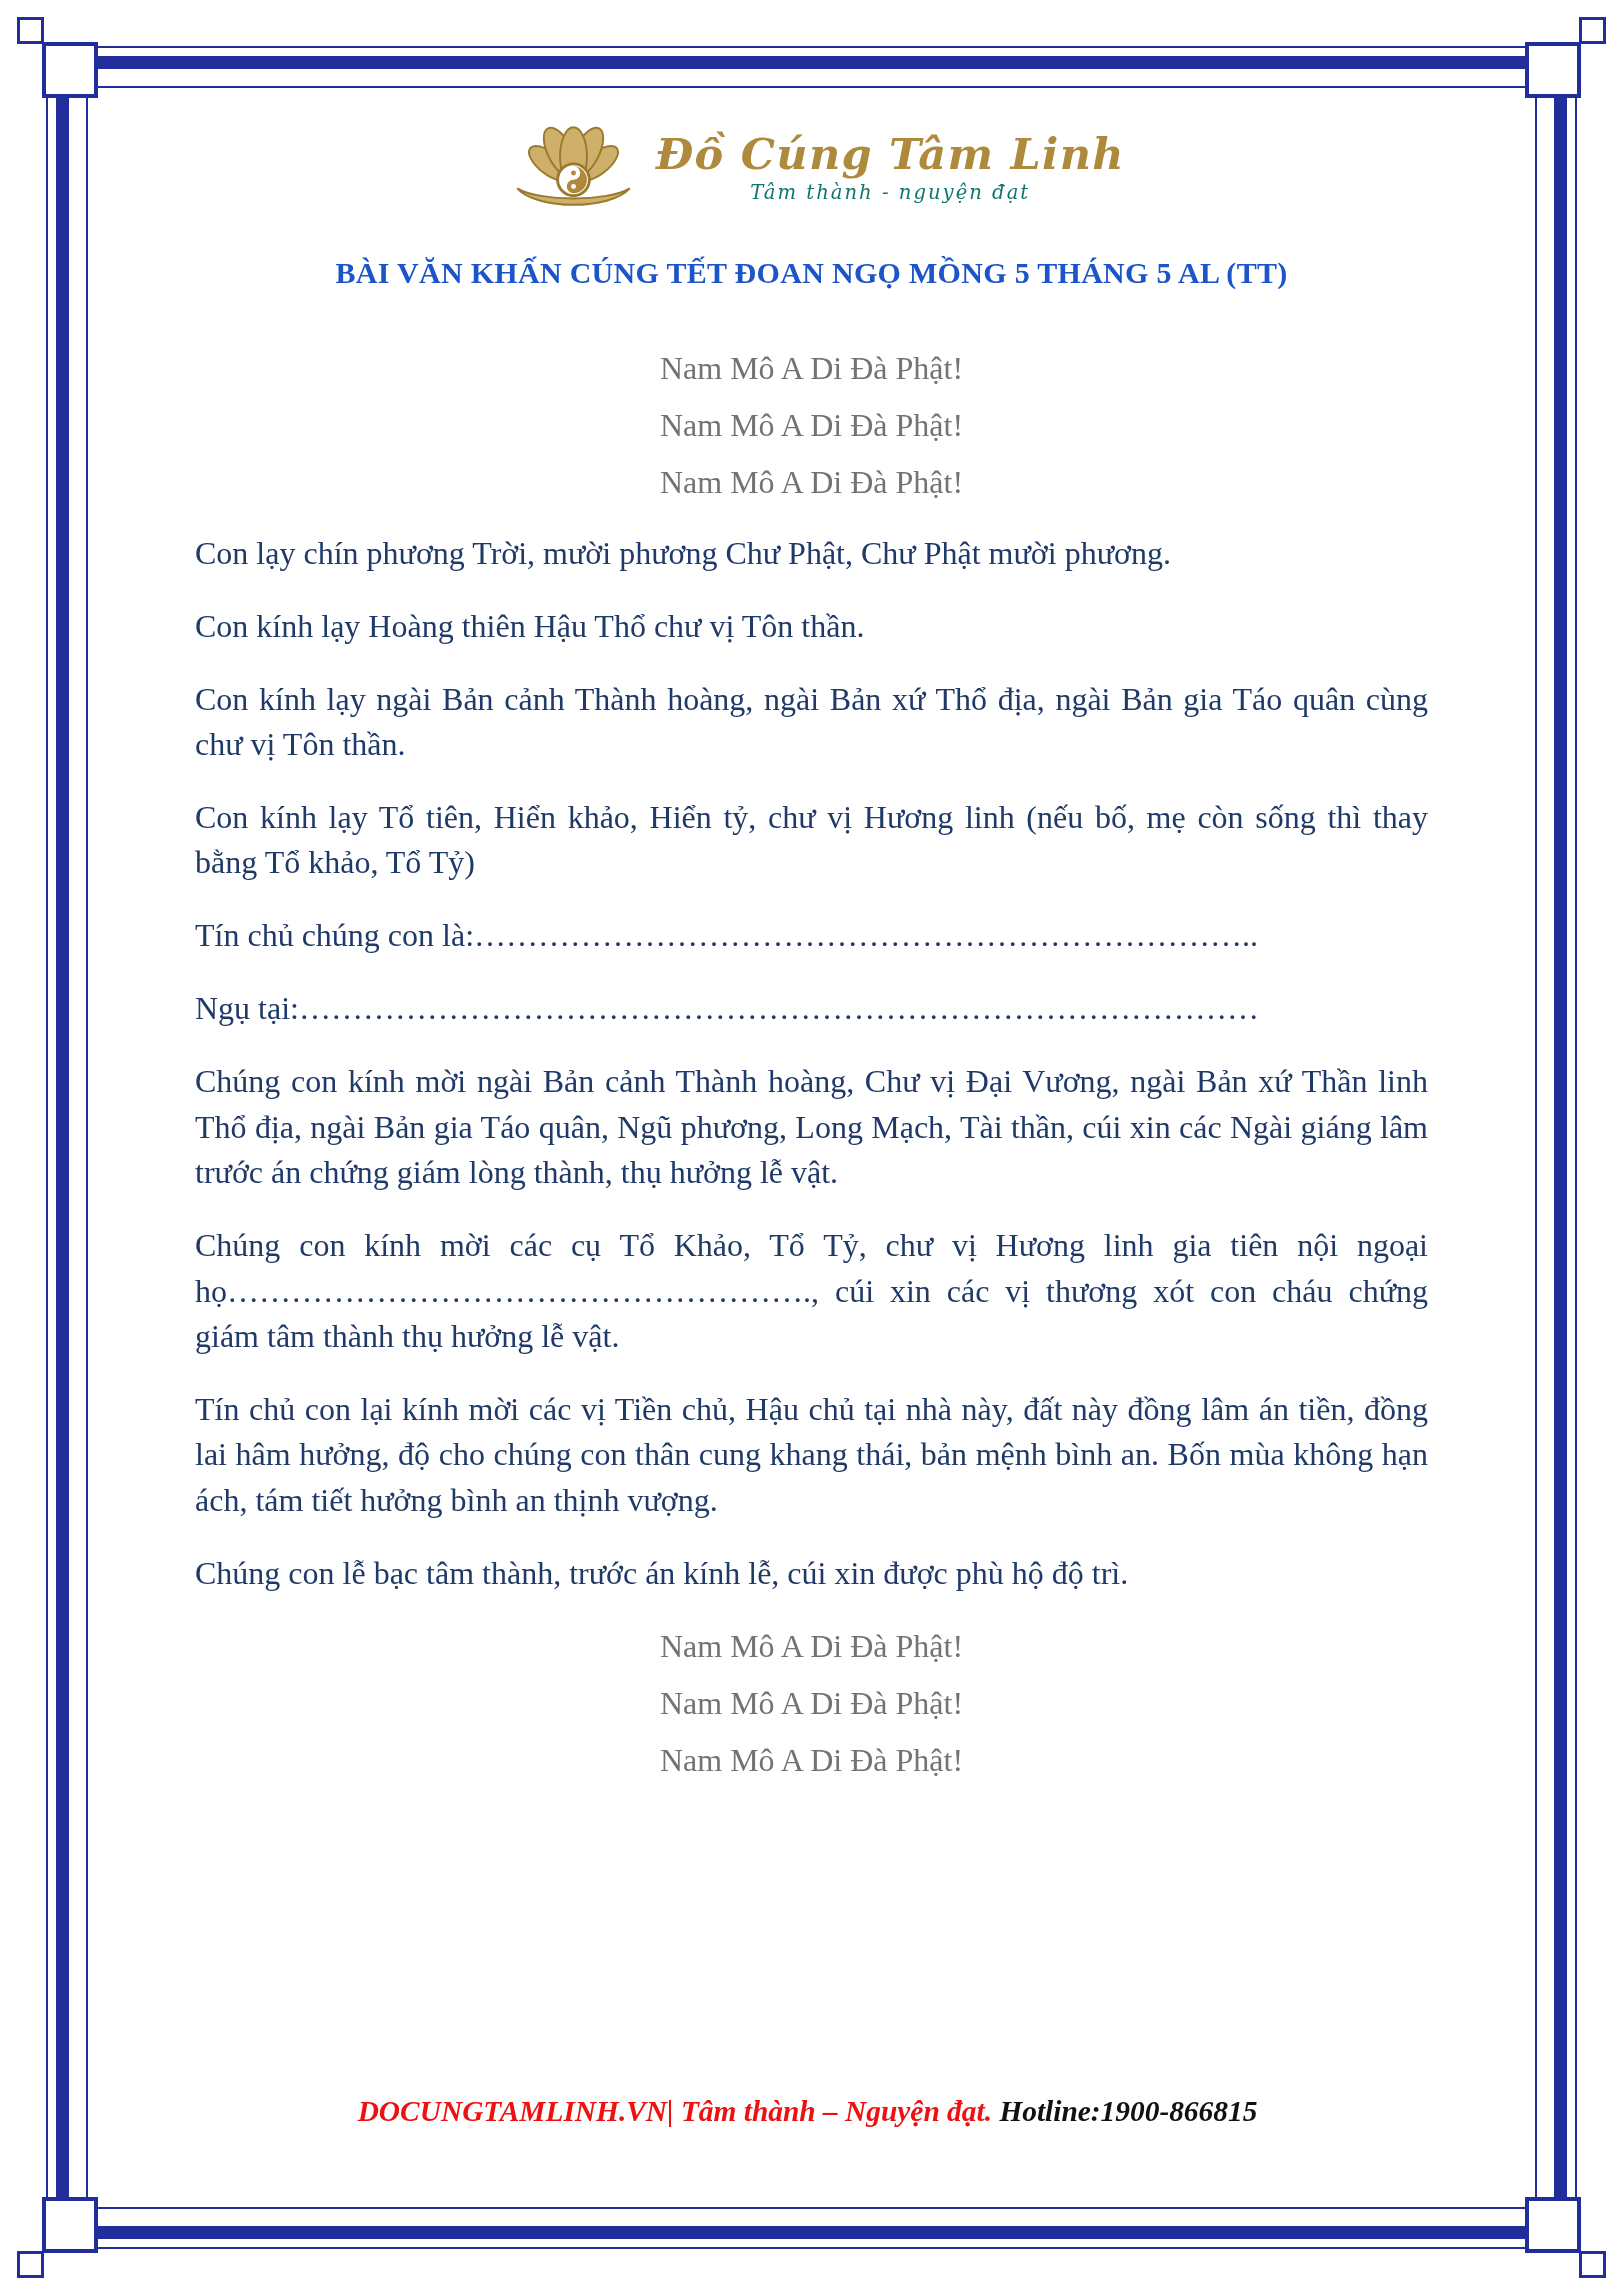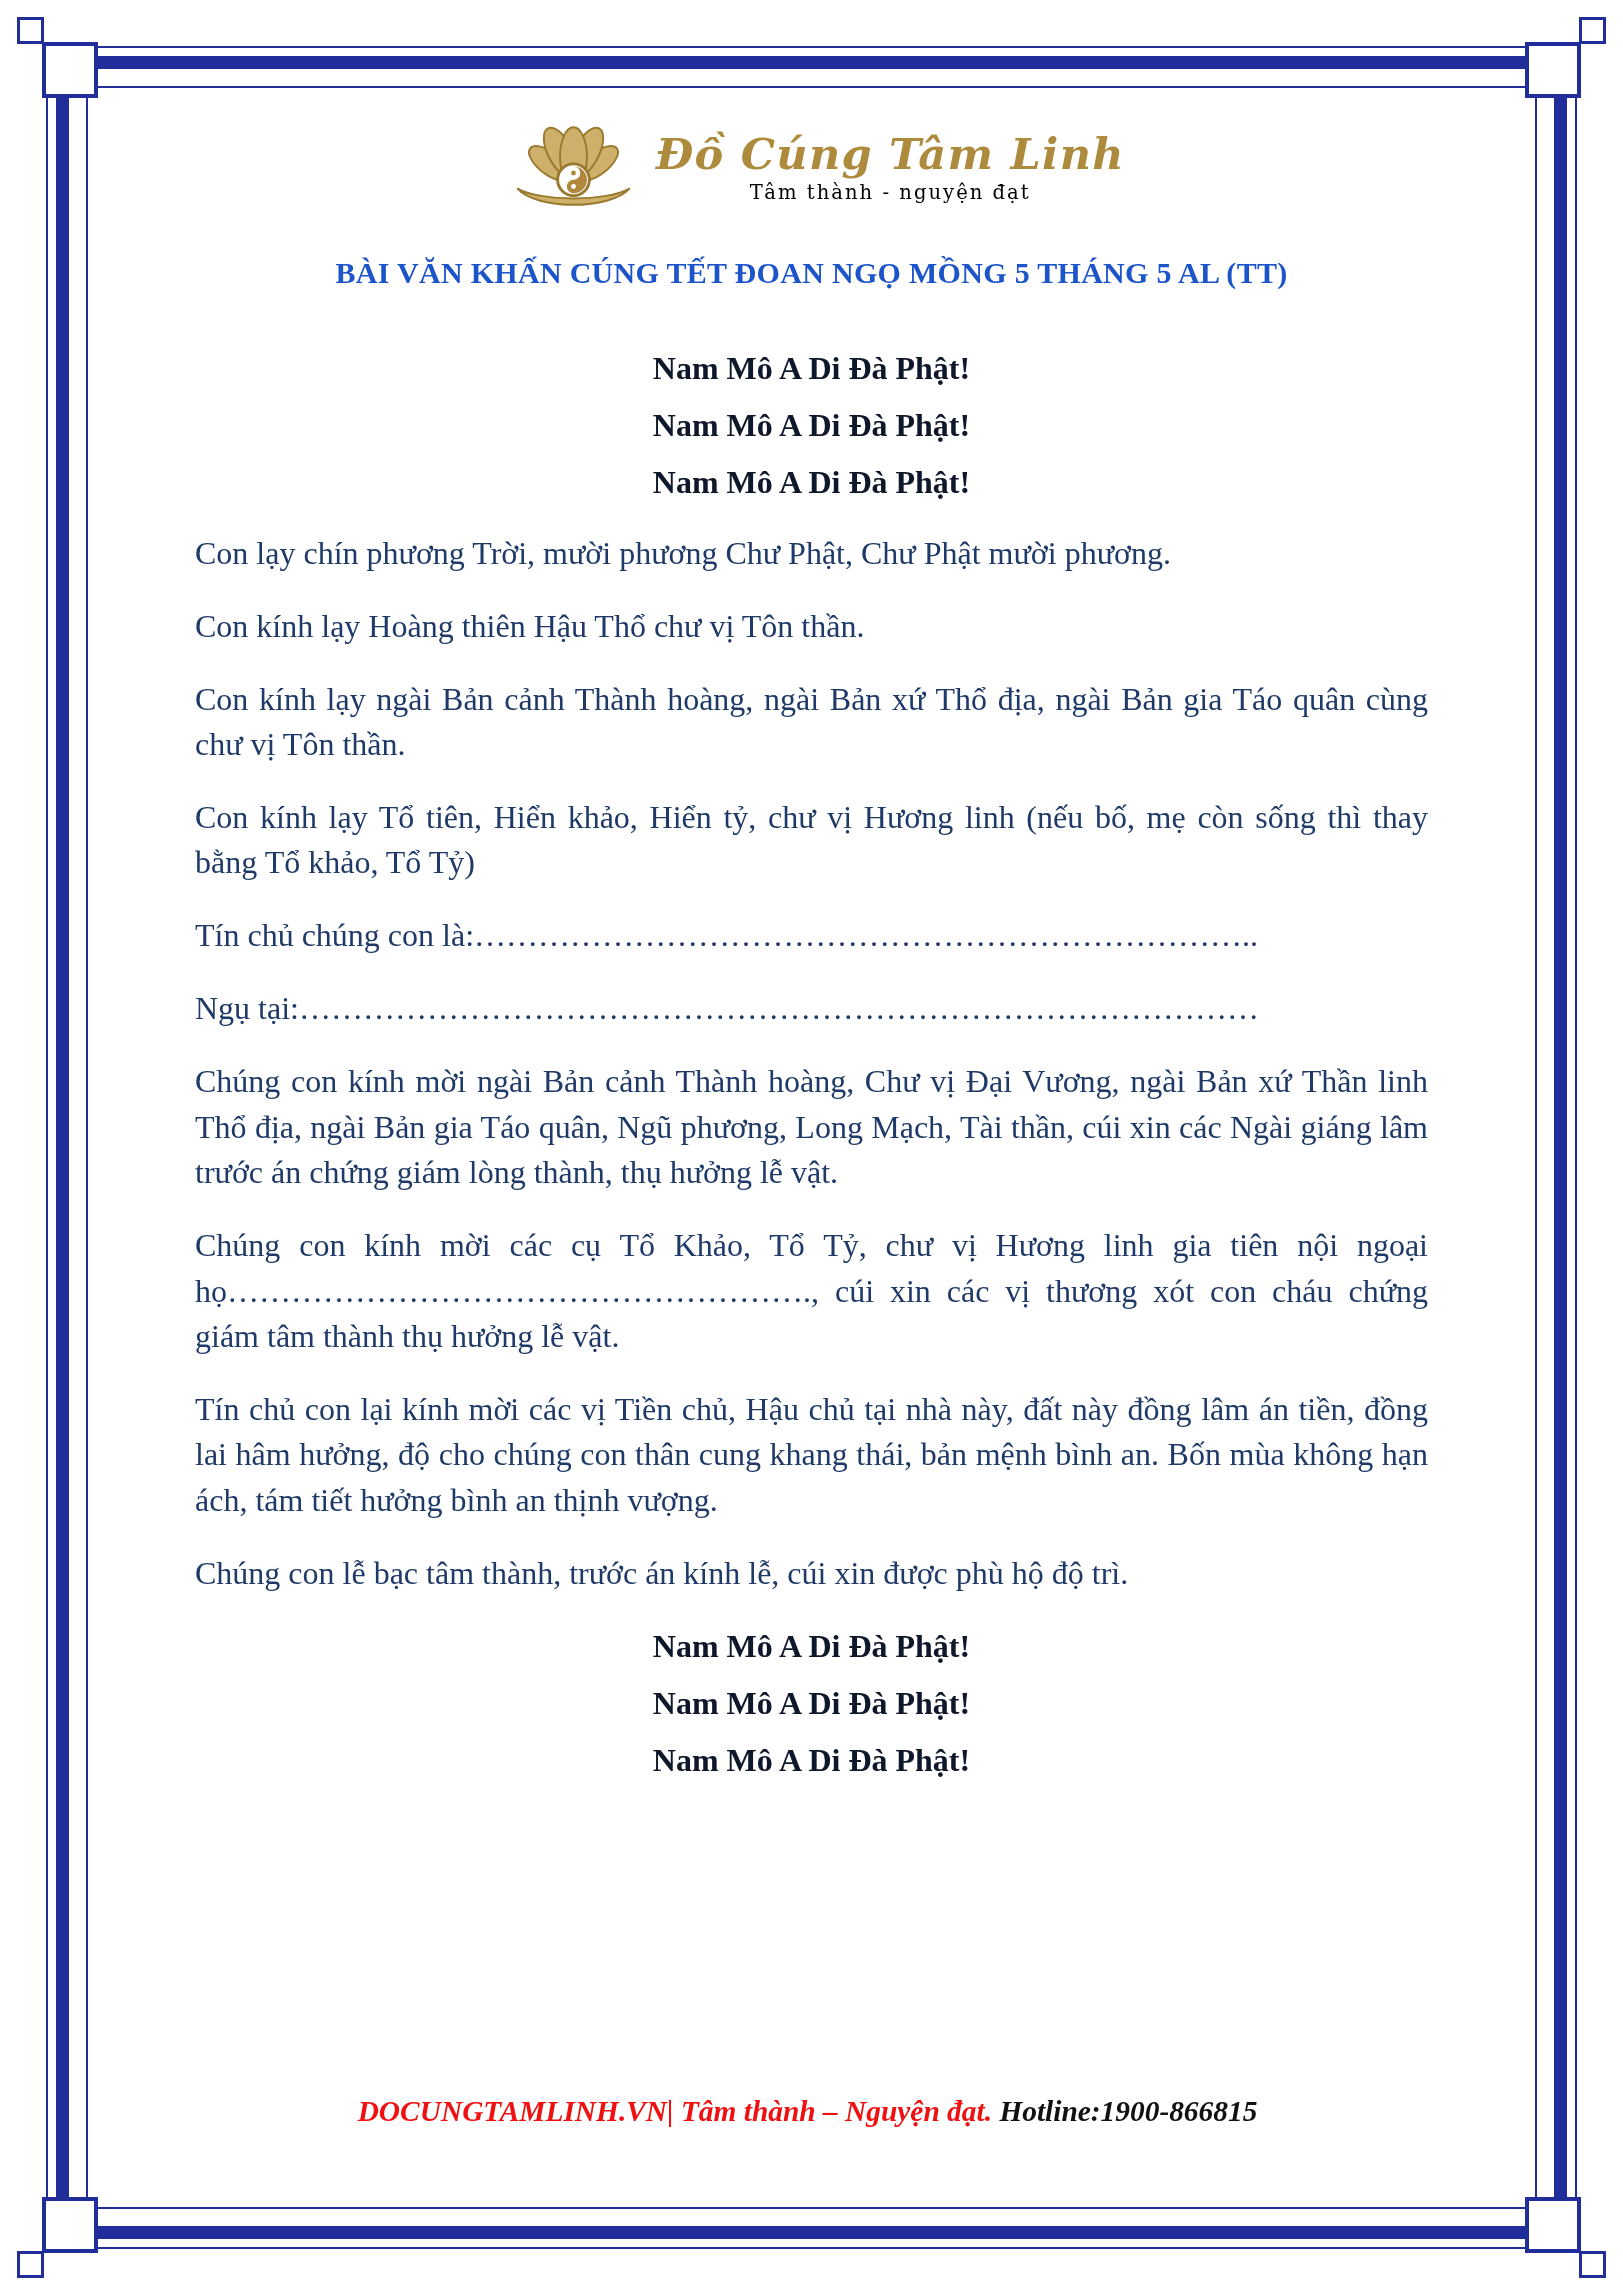--- a/index.html
+++ b/index.html
@@ -44,43 +44,43 @@
     font-family: "DejaVu Serif", serif;
     font-style: italic;
     font-weight: bold;
     font-size: 43px;
     color: #ad8a3c;
     letter-spacing: 1.3px;
     line-height: 1.1;
   }
   .brand-tagline {
     font-family: "DejaVu Serif", serif;
+    font-style: italic;
     font-size: 19.6px;
-    color: #000000;
+    color: #0f766e;
     margin-top: 2.6px;
     letter-spacing: 2px;
   }
 
   .title {
     margin: 29.4px 0 54px 0;
     text-align: center;
     font-size: 30px;
     font-weight: bold;
     color: #1c54c9;
     letter-spacing: 0.3px;
     line-height: 1.25;
   }
 
   .invocation {
     margin: 0 0 11.8px 0;
     text-align: center;
     font-size: 32px;
-    color: #0f172a;
+    color: #737373;
     line-height: 1.42;
-    font-weight: bold;
   }
   .invocation.last-top { margin-bottom: 25px; }
 
   .body-p {
     margin: 0 0 27.5px 0;
     font-size: 32px;
     color: #1f3a68;
     line-height: 1.42;
     text-align: justify;
   }

